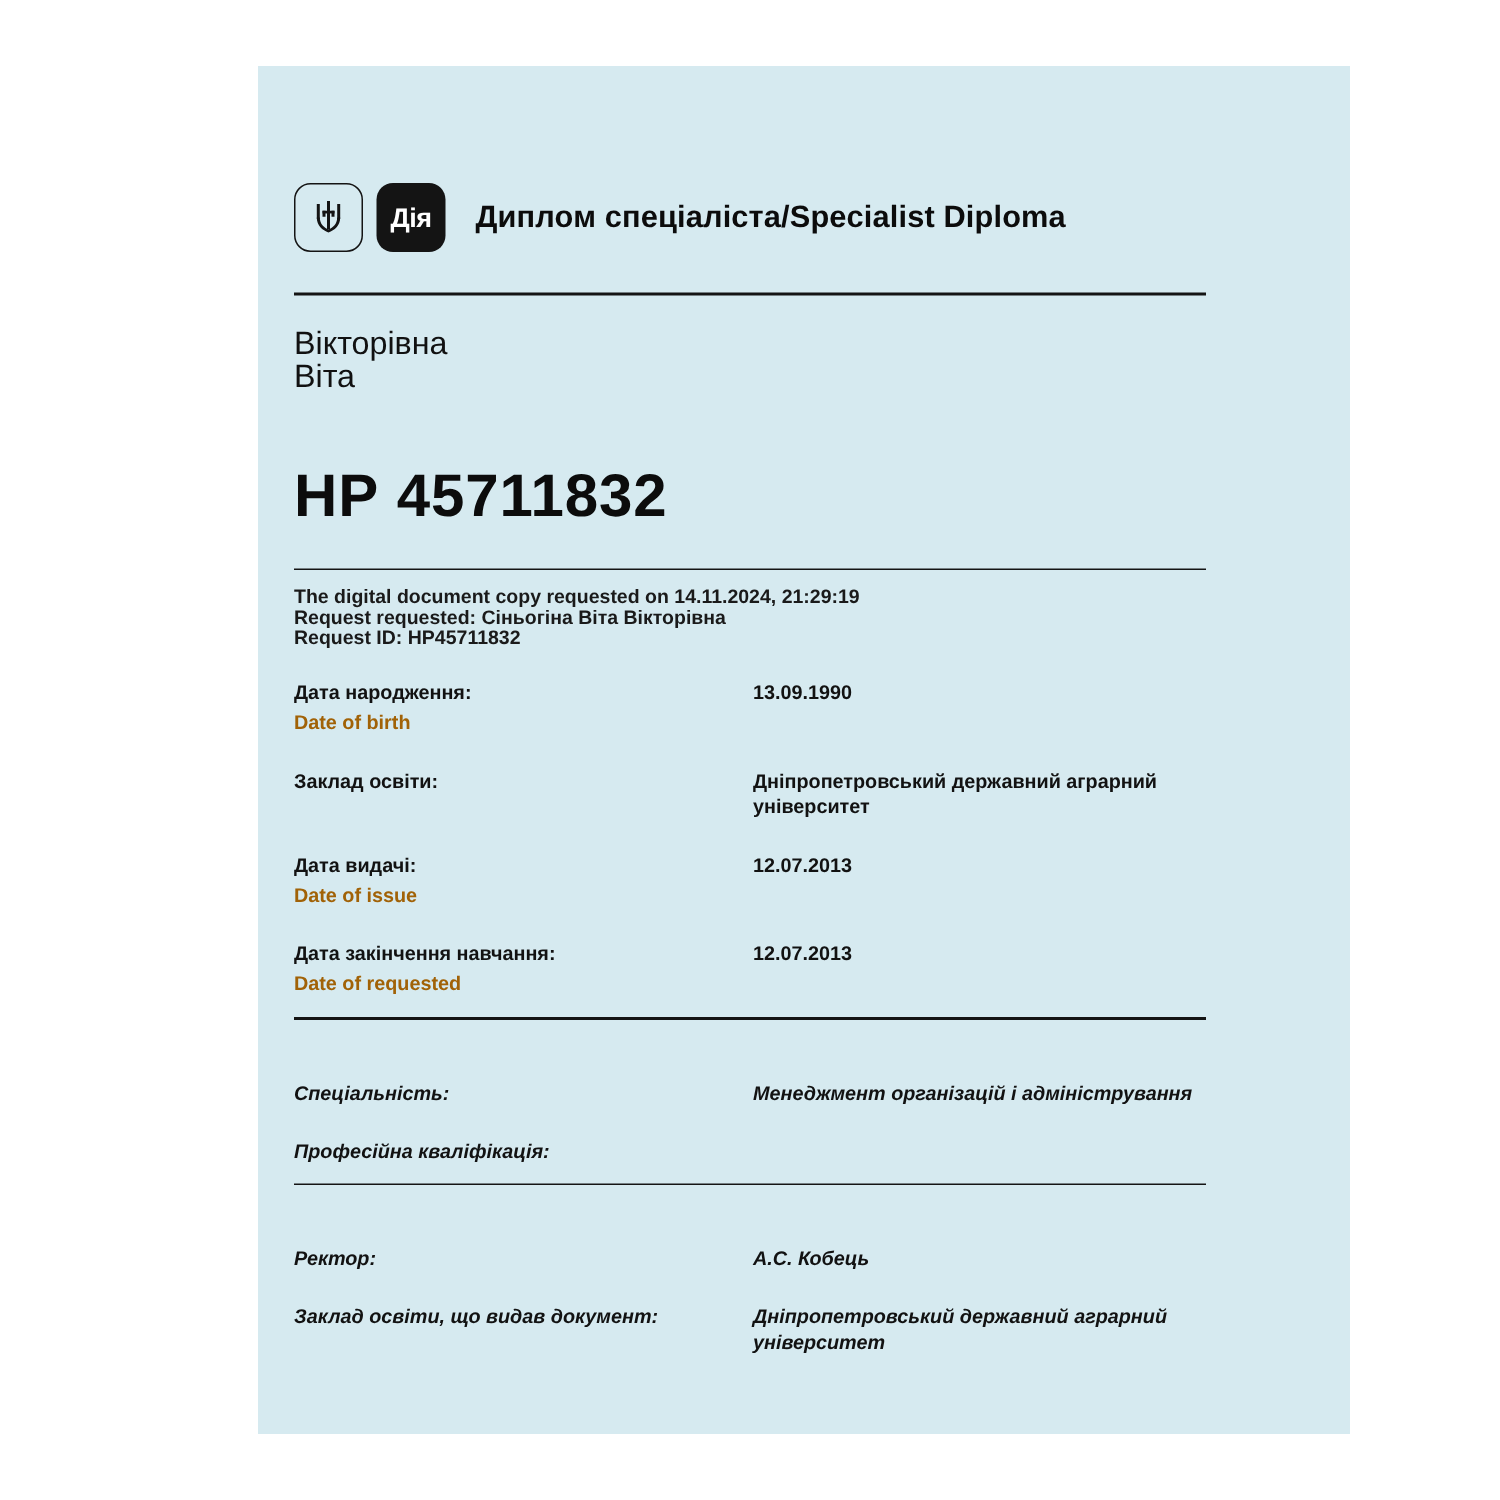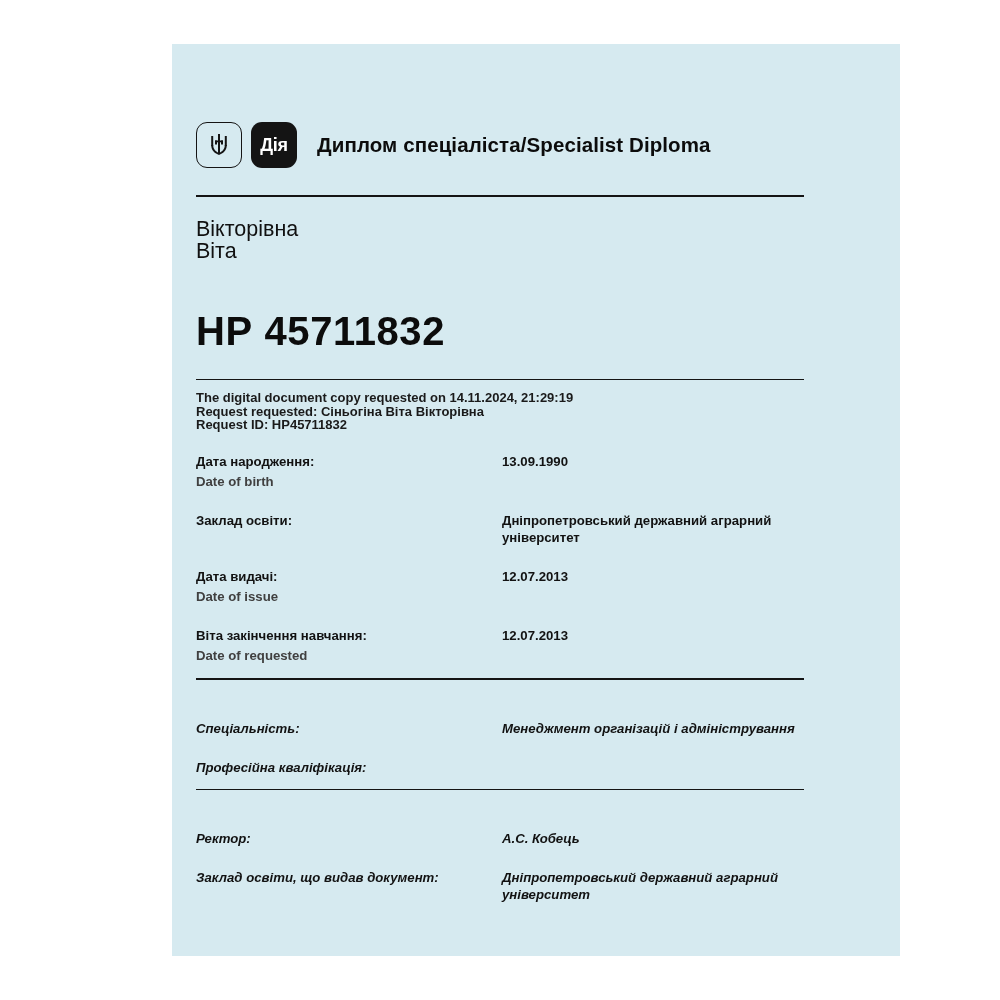--- a/index.html
+++ b/index.html
@@ -126,21 +126,21 @@
   .field-label {
     width: 306px;
     flex: 0 0 306px;
     font-size: 13.2px;
     line-height: 17px;
     color: #121212;
     font-weight: bold;
   }
   .field-label .en {
     display: block;
-    color: #404040;
+    color: #a16207;
     font-weight: bold;
     margin-top: 3px;
   }
   .field-value {
     font-size: 13.2px;
     line-height: 17px;
     color: #121212;
     font-weight: bold;
     max-width: 302px;
   }
@@ -208,21 +208,21 @@
       </div>
       <div class="field-row">
         <div class="field-label">
           <span>Дата видачі:</span>
           <span class="en">Date of issue</span>
         </div>
         <div class="field-value">12.07.2013</div>
       </div>
       <div class="field-row">
         <div class="field-label">
-          <span>Віта закінчення навчання:</span>
+          <span>Дата закінчення навчання:</span>
           <span class="en">Date of requested</span>
         </div>
         <div class="field-value">12.07.2013</div>
       </div>
     </div>
 
     <div class="section-gap"></div>
     <div class="rule thin"></div>
 
     <div class="fields group">

